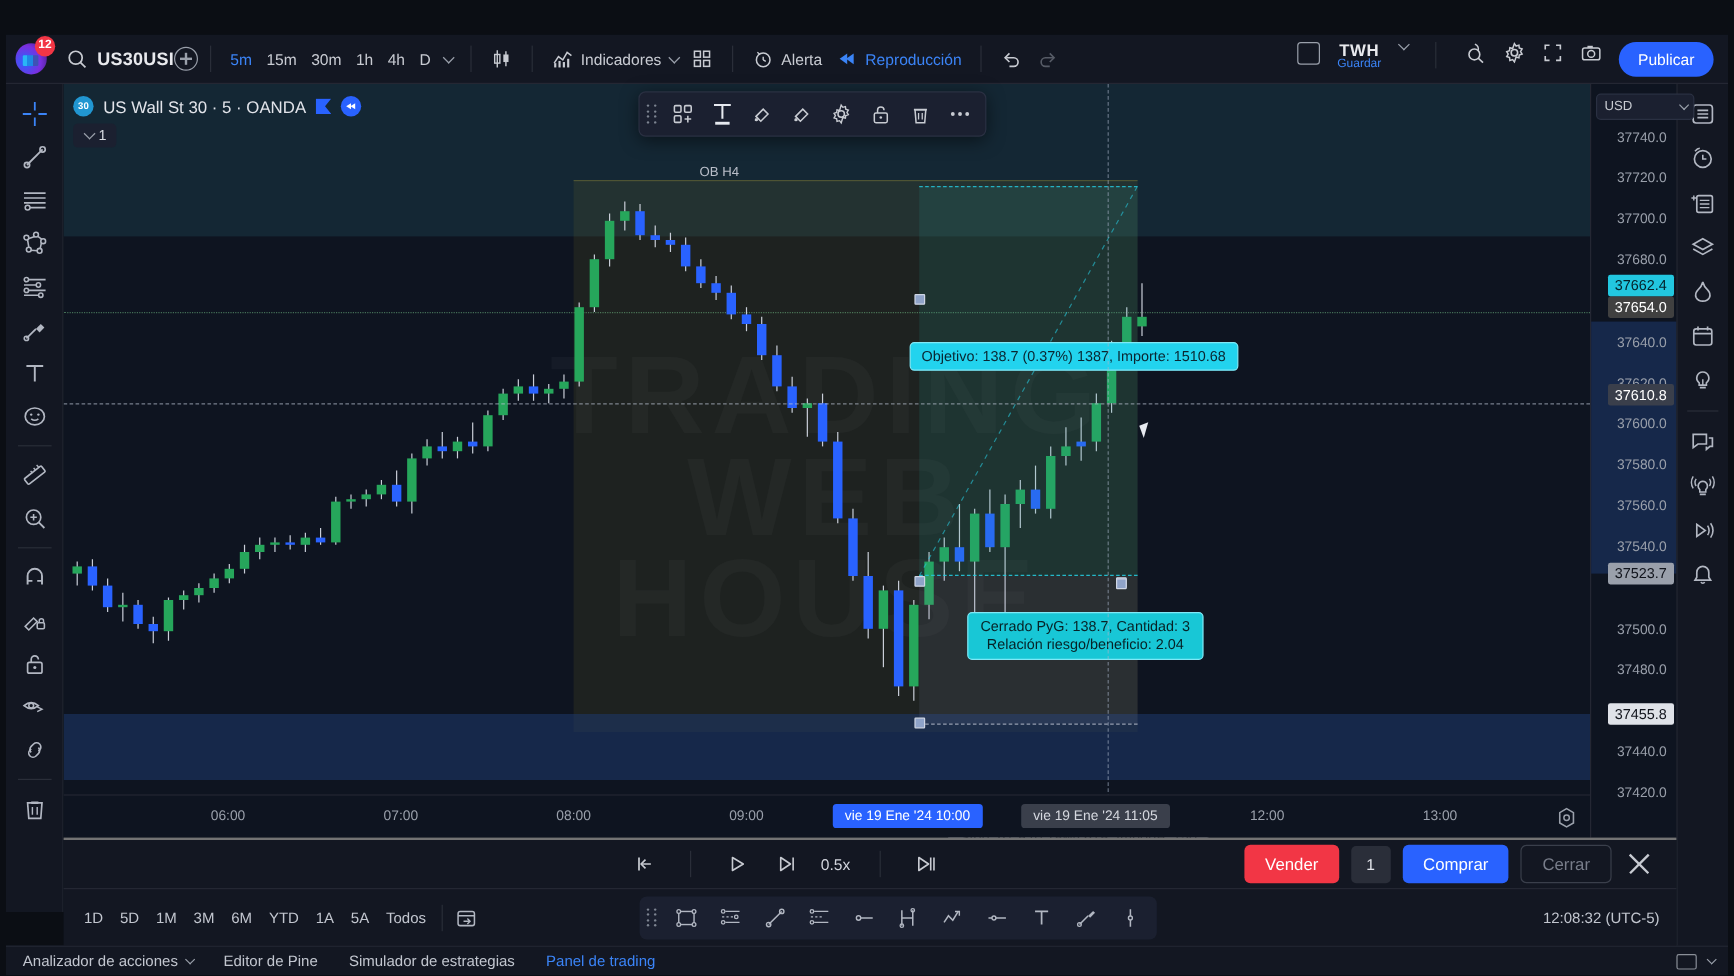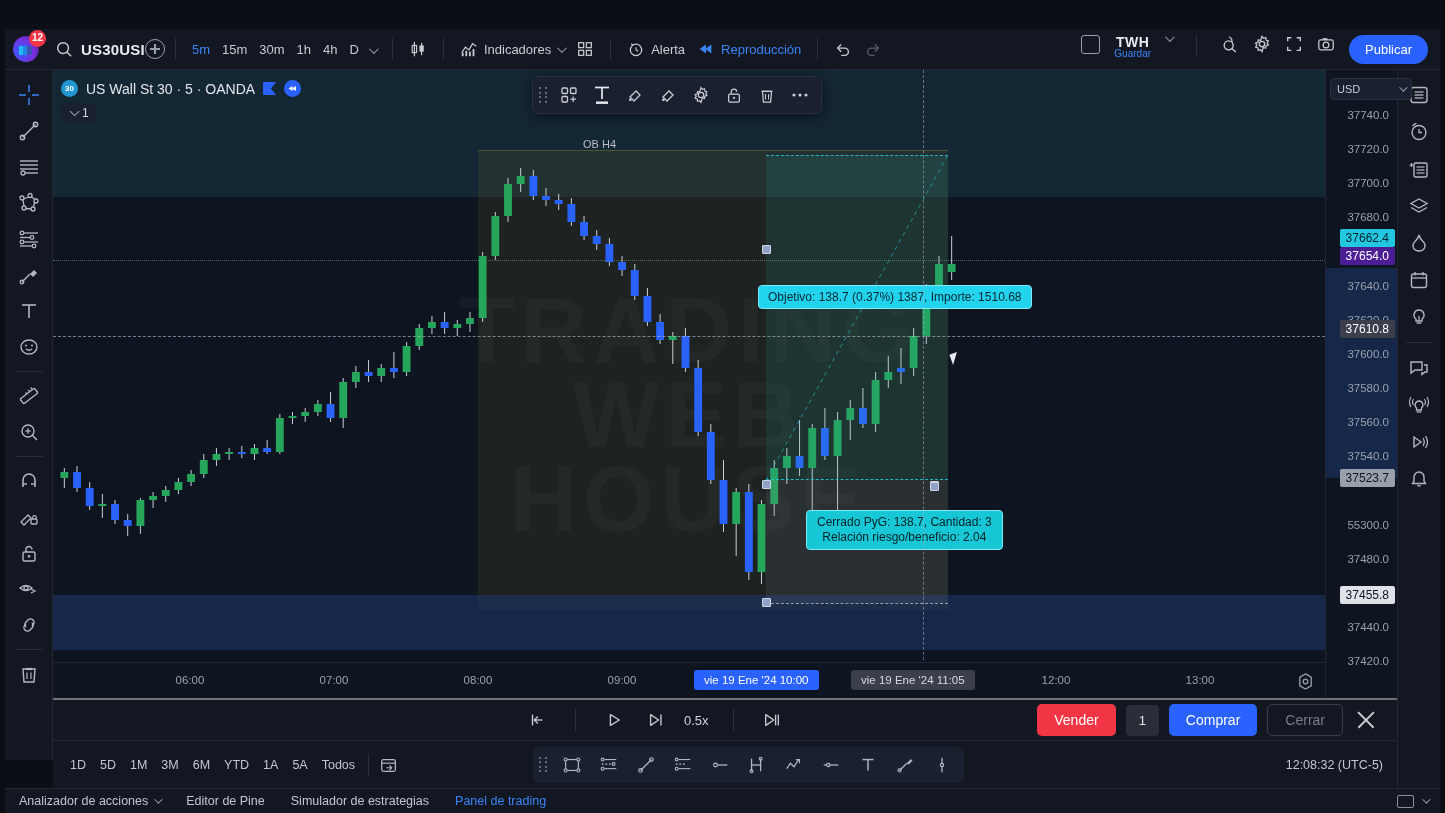--- a/index.html
+++ b/index.html
@@ -698,28 +698,28 @@
         <div class="ps-tick" style="top: 39px;">37740.0</div>
         <div class="ps-tick" style="top: 73px;">37720.0</div>
         <div class="ps-tick" style="top: 107px;">37700.0</div>
         <div class="ps-tick" style="top: 141px;">37680.0</div>
         <div class="ps-tick" style="top: 210px;">37640.0</div>
         <div class="ps-tick" style="top: 244px;">37620.0</div>
         <div class="ps-tick" style="top: 278px;">37600.0</div>
         <div class="ps-tick" style="top: 312px;">37580.0</div>
         <div class="ps-tick" style="top: 346px;">37560.0</div>
         <div class="ps-tick" style="top: 380px;">37540.0</div>
-        <div class="ps-tick" style="top: 449px;">55300.0</div>
+        <div class="ps-tick" style="top: 449px;">37500.0</div>
         <div class="ps-tick" style="top: 483px;">37480.0</div>
         <div class="ps-tick" style="top: 551px;">37440.0</div>
         <div class="ps-tick" style="top: 585px;">37420.0</div>
       </div>
     <div id="ps-pills">
         <div class="ps-pill" style="top: 159px; background: rgb(34, 199, 224); color: rgb(5, 34, 42);">37662.4</div>
-        <div class="ps-pill" style="top: 177px; background: #4c1d95; color: rgb(255, 255, 255);">37654.0</div>
+        <div class="ps-pill" style="top: 177px; background: #404040; color: rgb(255, 255, 255);">37654.0</div>
         <div class="ps-pill" style="top: 250px; background: rgb(58, 63, 75); color: rgb(255, 255, 255);">37610.8</div>
         <div class="ps-pill" style="top: 399px; background: rgb(154, 160, 171); color: rgb(17, 20, 28);">37523.7</div>
         <div class="ps-pill" style="top: 516px; background: rgb(223, 226, 232); color: rgb(17, 20, 28);">37455.8</div>
       </div>
   </div>
   <div class="usd-sel">
     <span>USD</span>
     <i class="chev" style="width:6px;height:6px;"></i>
   </div>
 

